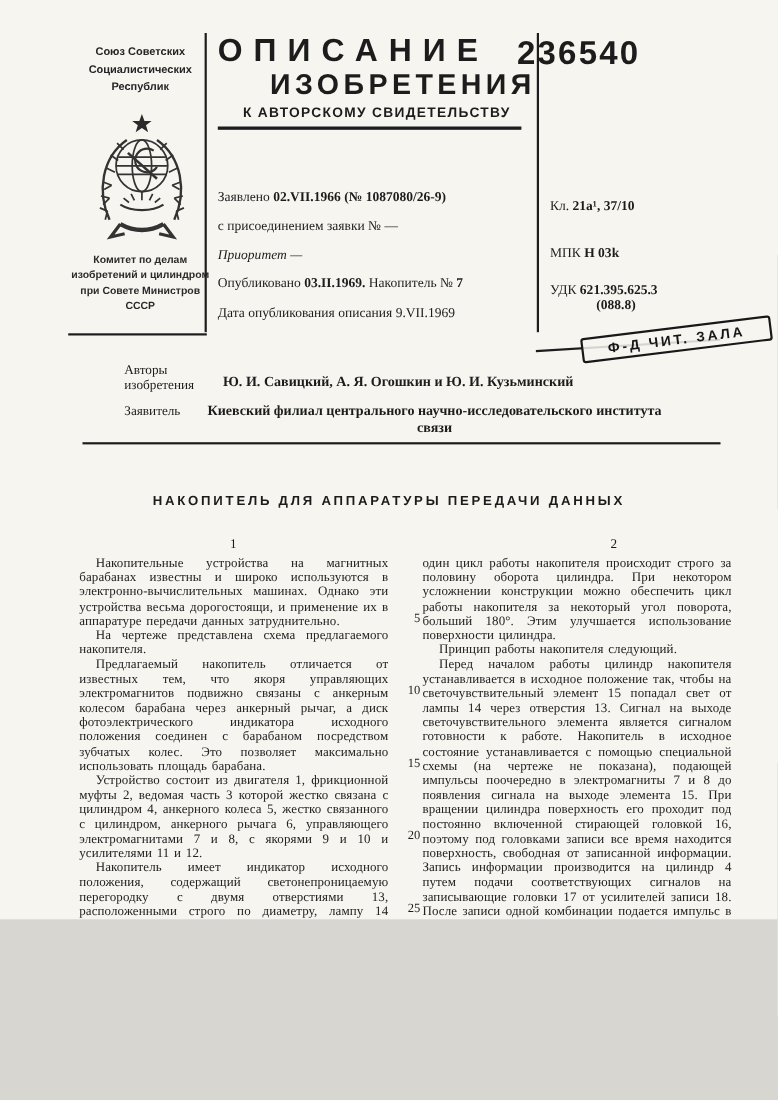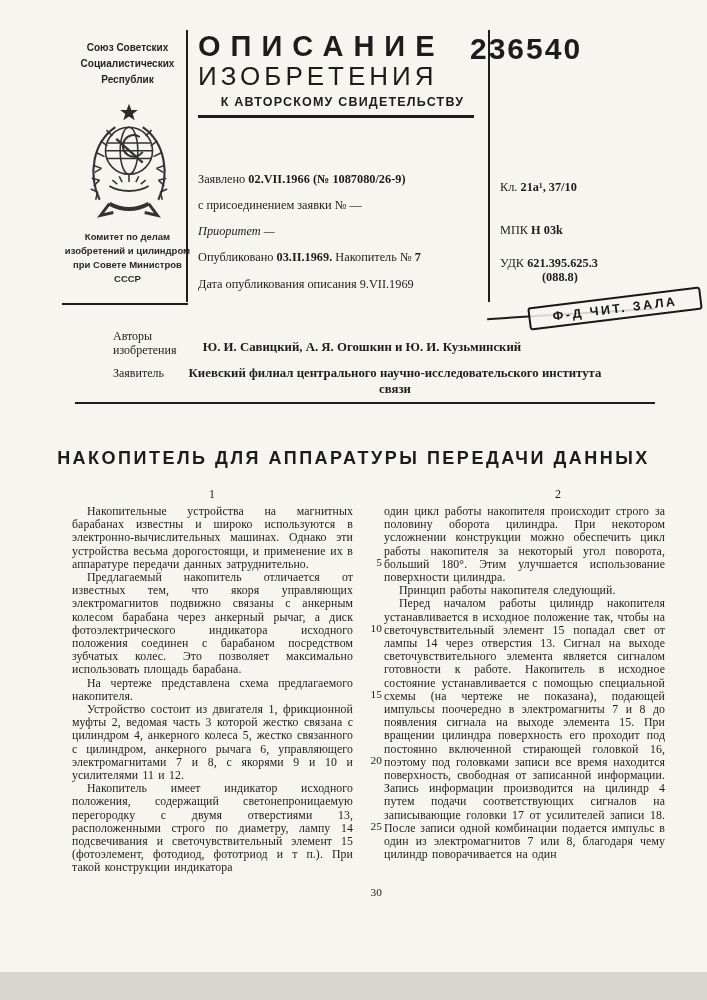--- a/index.html
+++ b/index.html
@@ -1,17 +1,17 @@
 <!DOCTYPE html>
 <html lang="ru"><head>
 <meta charset="utf-8">
 <style>
   html,body{margin:0;padding:0;background:#d8d6d0;}
   .page{
-    position:relative;width:707px;height:972px;margin:0 auto;
+    position:relative;width:707px;height:836px;margin:0 auto;
     background:#f6f5f0;color:#1c1c1c;overflow:hidden;
     font-family:"Liberation Serif","DejaVu Serif",serif;
   }
   .abs{position:absolute;}
   .sans{font-family:"Liberation Sans","DejaVu Sans",sans-serif;}
   
   .country{left:50px;top:40px;width:155px;text-align:center;
     font-family:"Liberation Sans","DejaVu Sans",sans-serif;
     font-weight:700;font-size:10px;line-height:16px;color:#242424;}
   .emblem{left:80px;top:100px;width:98px;height:126px;}
@@ -19,21 +19,21 @@
     font-family:"Liberation Sans","DejaVu Sans",sans-serif;
     font-weight:700;font-size:9.5px;line-height:14px;color:#2a2a2a;}
   .vline{width:1.5px;background:#1d1d1d;}
   .vline.v1{left:186px;top:30px;height:272px;}
   .vline.v2{left:488px;top:30px;height:272px;}
   .hline{height:1.5px;background:#1d1d1d;}
   .hline.left-cell-bottom{left:62px;top:303px;width:126px;}
   .hline.stamp-line{left:487px;top:313px;width:168px;transform:rotate(-3.5deg);}
   .masthead{left:198px;top:31px;width:289px;}
   .masthead .t1{font-weight:700;font-size:29px;line-height:31px;letter-spacing:10px;white-space:nowrap;}
-  .masthead .t2{font-weight:400;font-size:26px;line-height:29px;letter-spacing:4px;white-space:nowrap;}
+  .masthead .t2{font-weight:700;font-size:26px;line-height:29px;letter-spacing:4px;white-space:nowrap;text-align:right;}
   .masthead .t3{font-weight:700;font-size:12.5px;letter-spacing:1.2px;text-align:center;margin-top:4px;}
   .masthead .rule{height:2.5px;background:#1d1d1d;margin-top:6px;width:276px;}
   .pubnum{left:470px;top:32px;font-weight:700;font-size:30px;letter-spacing:2px;}
   .filing-row{left:198px;width:290px;font-size:12.3px;white-space:nowrap;}
   .fr1{top:146px;} .fr2{top:172px;} .fr3{top:198px;} .fr4{top:224px;font-style:italic;}
   .fr5{top:250px;} .fr6{top:277px;}
   .class-row{left:500px;font-size:12.3px;white-space:nowrap;}
   .cr1{top:180px;} .cr2{top:223px;} .cr3{top:256px;} .cr4{top:270px;left:542px;}
   .stamp{
     left:528px;top:297px;width:158px;padding:3px 6px 2px;
@@ -48,21 +48,21 @@
   .pl1{top:329px;width:90px;}
   .pl2{top:366px;}
   .authors-value{left:150px;top:340px;width:424px;text-align:center;
     font-weight:700;font-size:12.8px;white-space:nowrap;}
   .applicant-value{left:170px;top:365px;width:450px;text-align:center;
     font-weight:700;font-size:12.8px;line-height:16px;}
   .divider{left:75px;top:402px;width:580px;height:1.5px;background:#1d1d1d;}
   
   .inv-title{left:0;top:448px;width:707px;text-align:center;
     font-family:"Liberation Sans","DejaVu Sans",sans-serif;
-    font-weight:700;font-size:18px;letter-spacing:2.5px;}
+    font-weight:700;font-size:12px;letter-spacing:2.5px;}
   .col-label{font-size:12px;width:24px;text-align:center;}
   .cl1{left:200px;top:487px;} .cl2{left:546px;top:487px;}
   .col{top:505px;width:281px;font-size:11.8px;line-height:13.2px;color:#222;}
   .col p{margin:0;text-align:justify;text-indent:15px;letter-spacing:0.1px;word-spacing:1.2px;}
   .col--left{left:72px;}
   .col--right{left:384px;}
   .col--right p:first-child{text-indent:0;}
   .gutter{left:350px;top:505px;width:32px;text-align:right;
     font-size:11.4px;line-height:13.2px;padding-top:51px;box-sizing:border-box;}
   .gutter p{margin:0;height:66px;}
@@ -139,22 +139,22 @@
 
   <div class="abs divider"></div>
 
   <div class="abs inv-title">НАКОПИТЕЛЬ ДЛЯ АППАРАТУРЫ ПЕРЕДАЧИ ДАННЫХ</div>
 
   <div class="abs col-label cl1">1</div>
   <div class="abs col-label cl2">2</div>
 
   <div class="abs col col--left">
       <p>Накопительные устройства на магнитных барабанах известны и широко используются в электронно-вычислительных машинах. Однако эти устройства весьма дорогостоящи, и применение их в аппаратуре передачи данных затруднительно.</p>
+      <p>На чертеже представлена схема предлагаемого накопителя.</p>
       <p>Предлагаемый накопитель отличается от известных тем, что якоря управляющих электромагнитов подвижно связаны с анкерным колесом барабана через анкерный рычаг, а диск фотоэлектрического индикатора исходного положения соединен с барабаном посредством зубчатых колес. Это позволяет максимально использовать площадь барабана.</p>
-      <p>На чертеже представлена схема предлагаемого накопителя.</p>
       <p>Устройство состоит из двигателя 1, фрикционной муфты 2, ведомая часть 3 которой жестко связана с цилиндром 4, анкерного колеса 5, жестко связанного с цилиндром, анкерного рычага 6, управляющего электромагнитами 7 и 8, с якорями 9 и 10 и усилителями 11 и 12.</p>
       <p>Накопитель имеет индикатор исходного положения, содержащий светонепроницаемую перегородку с двумя отверстиями 13, расположенными строго по диаметру, лампу 14 подсвечивания и светочувствительный элемент 15 (фотоэлемент, фотодиод, фототриод и т п.). При такой конструкции индикатора</p>
     </div>
   <div class="abs gutter">
       <p>5</p>
       <p>10</p>
       <p>15</p>
       <p>20</p>
       <p>25</p>
       <p>30</p>

